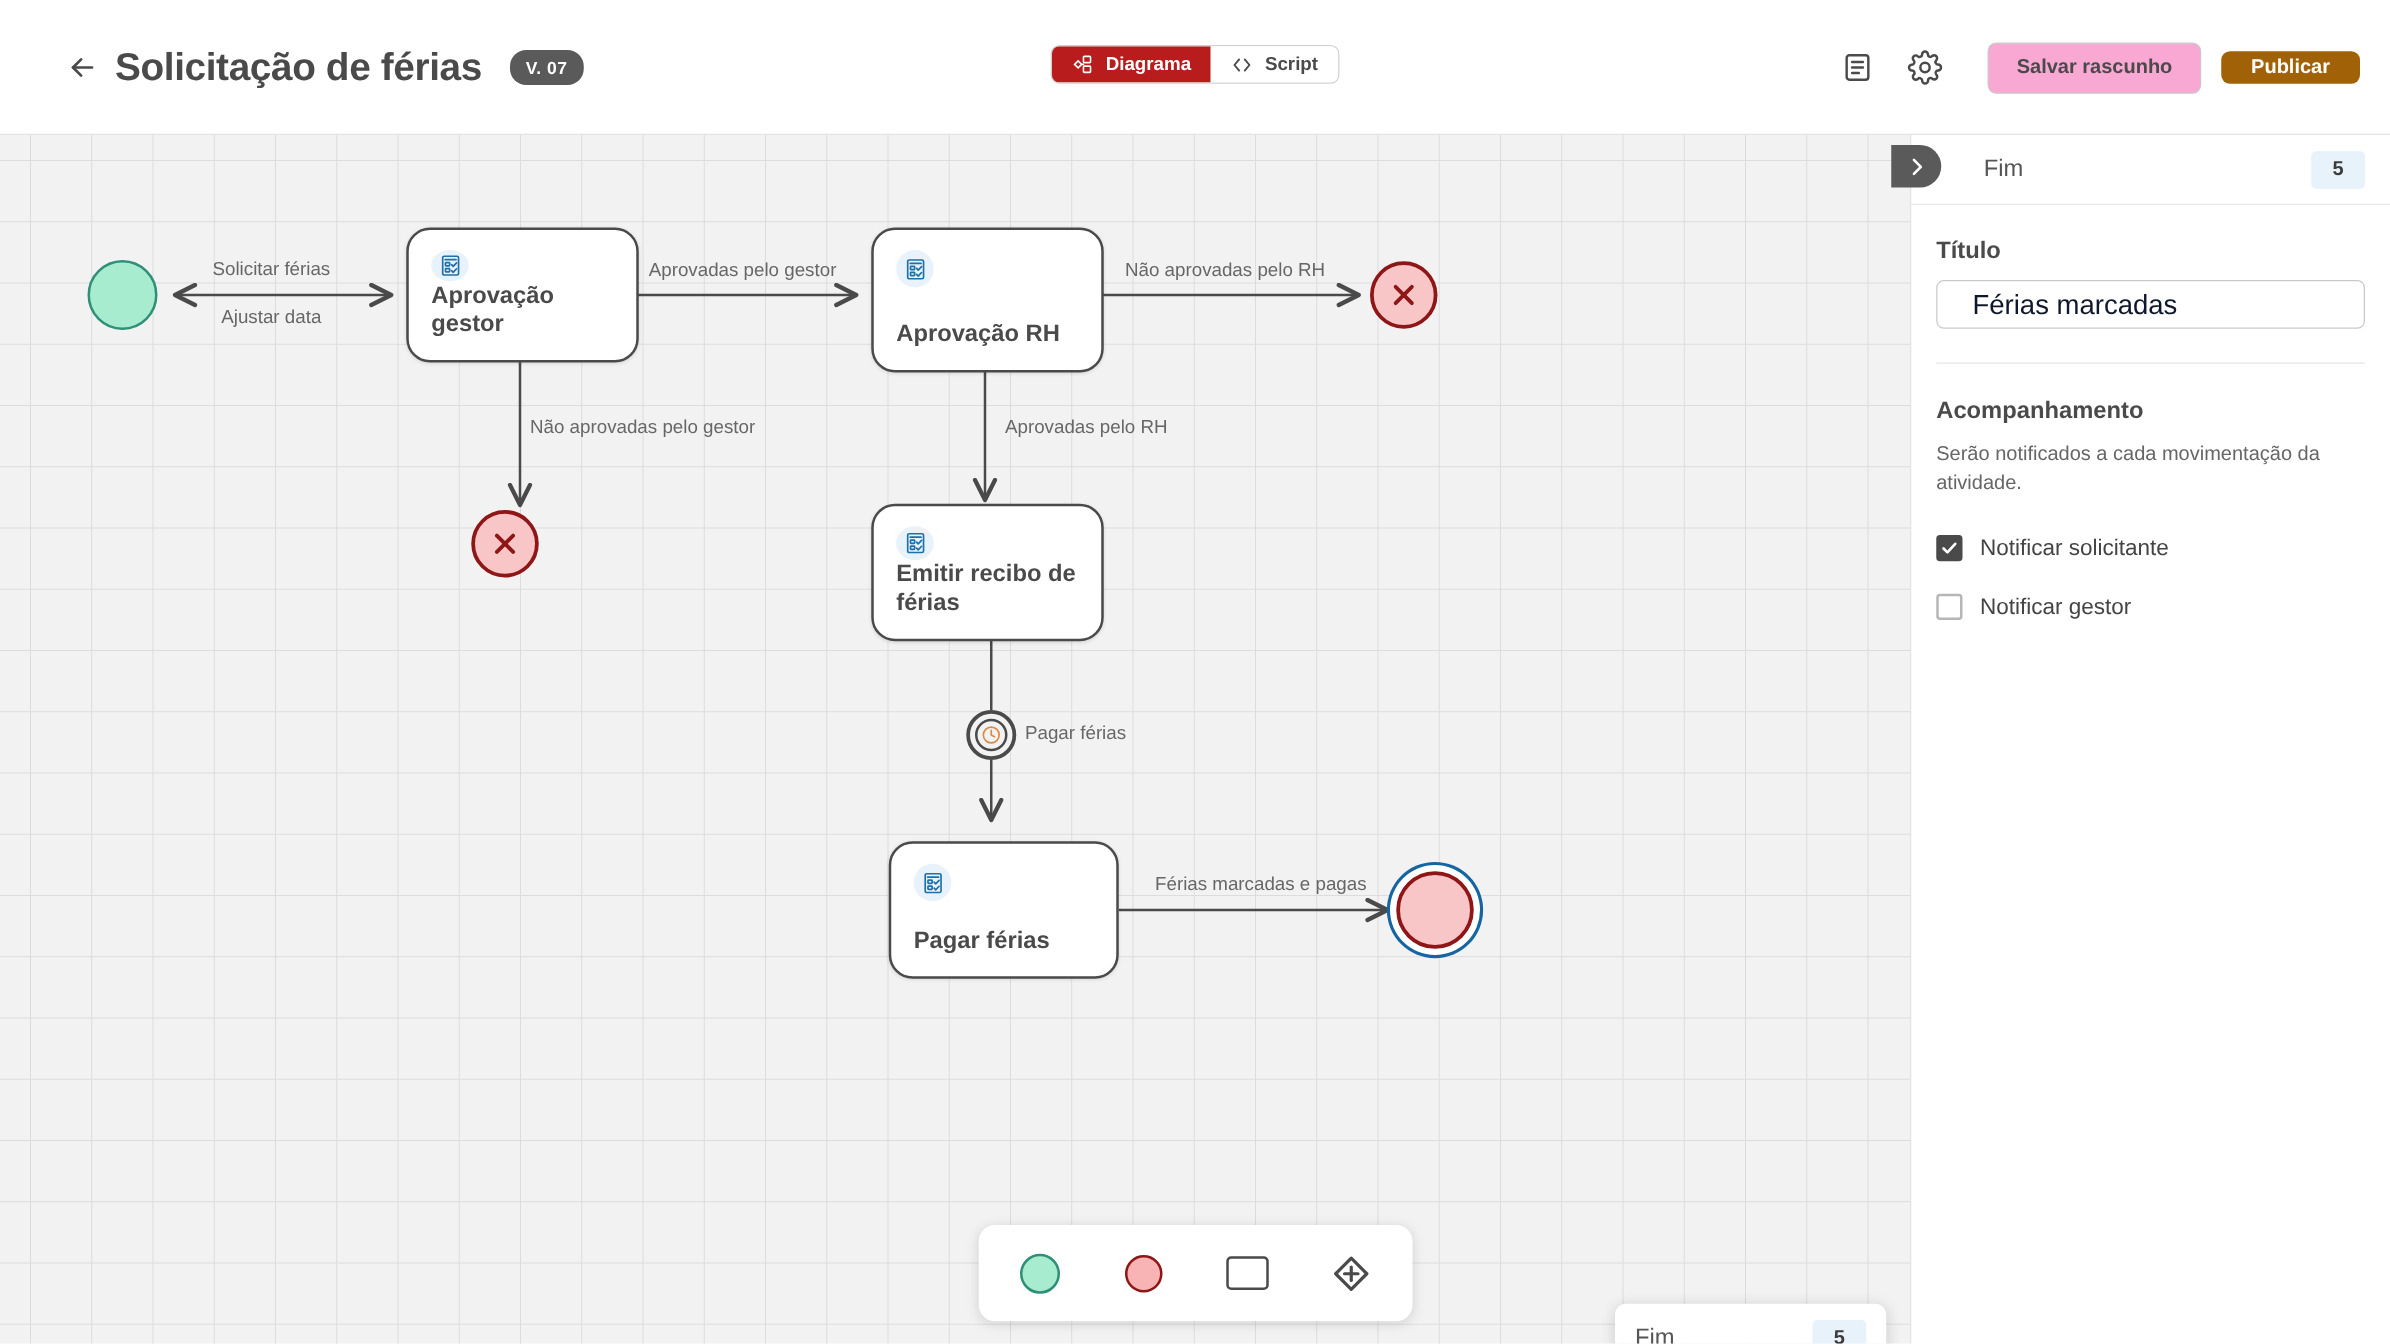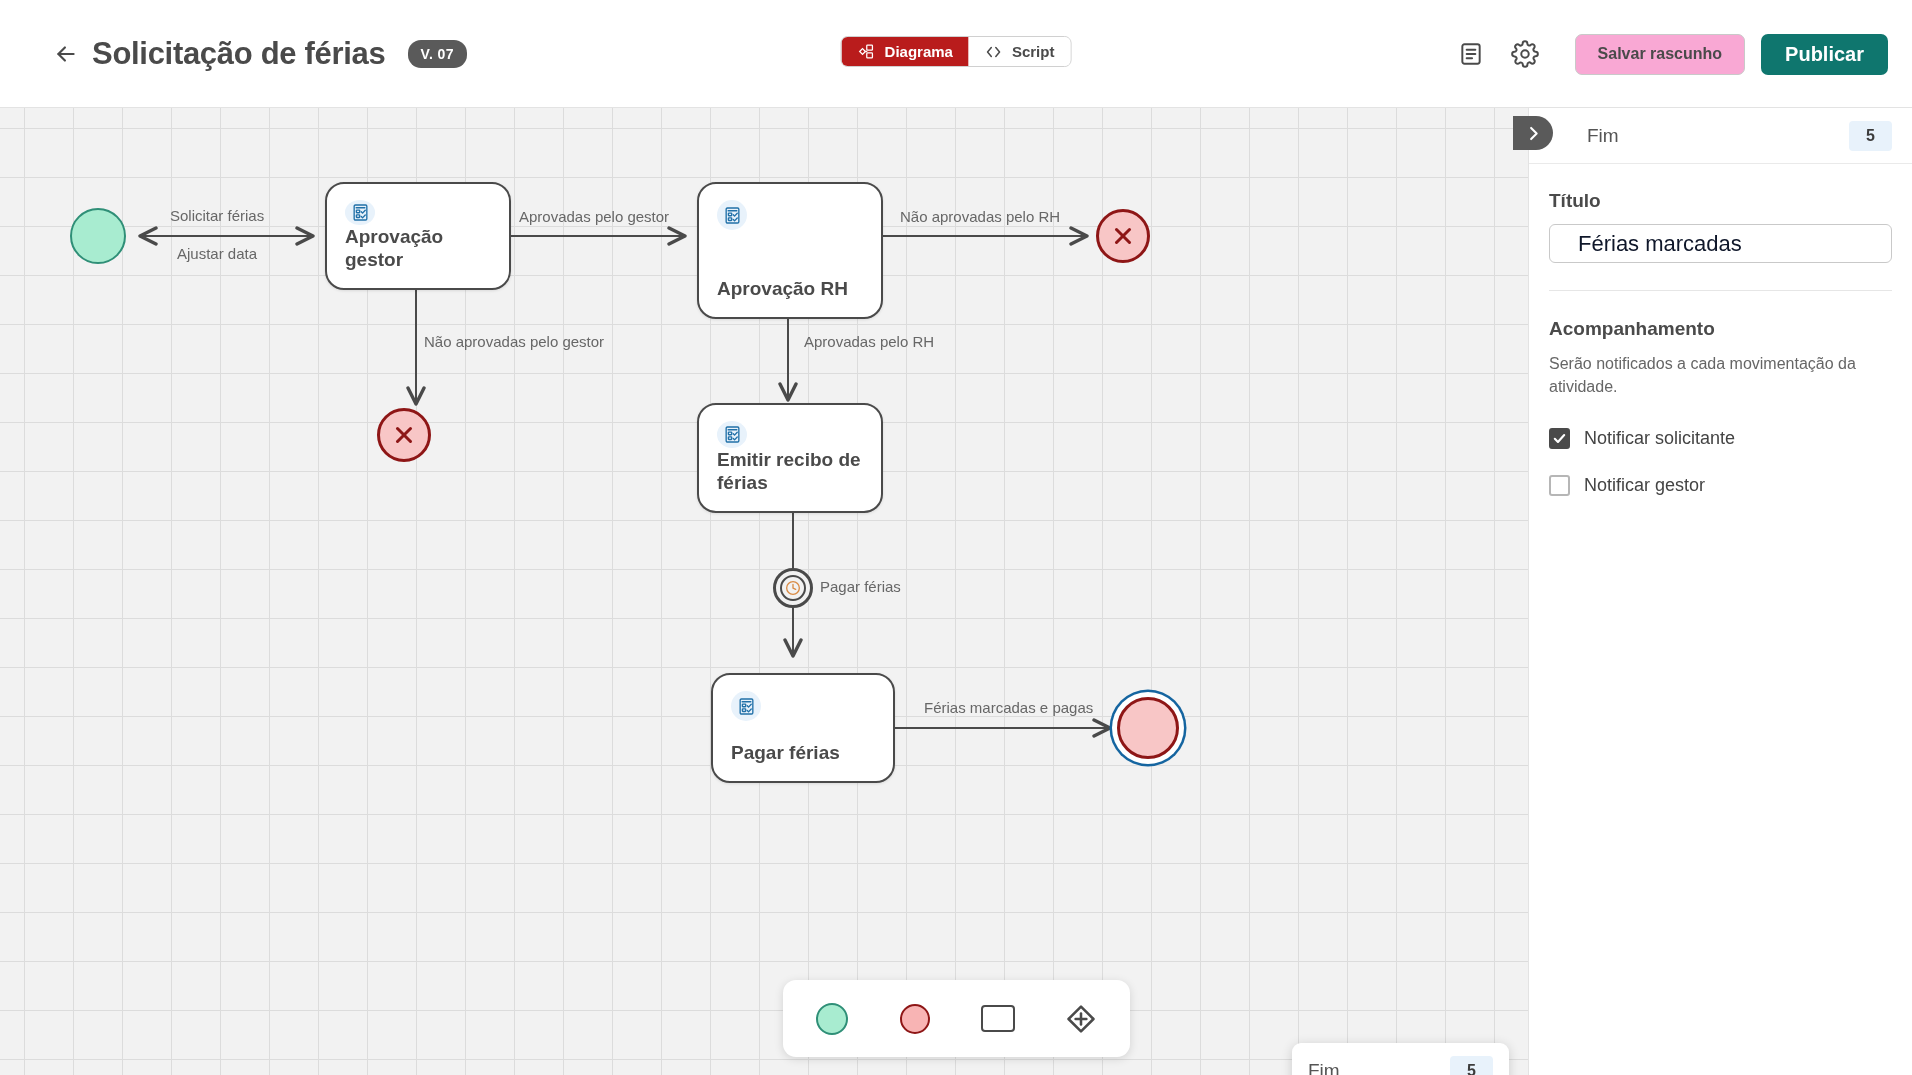--- a/index.html
+++ b/index.html
@@ -57,23 +57,23 @@
     border-radius: 6px; margin-right: 10px;
   }
   .btn-outline {
     height: 41px; padding: 0 22px; border: 1px solid #c9c9c9;
     border-radius: 7px; background: #f9a8d4; color: #4a4a4a;
     font-size: 16px; font-weight: bold; cursor: pointer;
     display: flex; align-items: center; margin-left: 18px;
     font-family: "Liberation Sans", sans-serif;
   }
   .btn-primary {
-    height: 41px; padding: 0 24px; border: none;
-    border-radius: 7px; background: #0f766e; color: #fff;
-    font-size: 20px; font-weight: bold; cursor: pointer;
+    height: 26px; padding: 0 24px; border: none;
+    border-radius: 7px; background: #a16207; color: #fff;
+    font-size: 16px; font-weight: bold; cursor: pointer;
     display: flex; align-items: center; margin-left: 16px;
     font-family: "Liberation Sans", sans-serif;
   }
 
   
   .canvas {
     position: absolute; top: 108px; left: 0;
     width: 1528px; height: 967px;
     background-color: #f2f2f2;
     background-image:
@@ -308,21 +308,21 @@
           <line x1="6.5" y1="6" x2="17.5" y2="6"></line>
           <rect x="6.8" y="9" width="4.2" height="3.3" rx="0.6"></rect>
           <path d="M13 11 l1.6 1.8 L18 9.2"></path>
           <rect x="6.8" y="15" width="4.2" height="3.3" rx="0.6"></rect>
           <path d="M13 17 l1.6 1.8 L18 15.2"></path>
         </svg>
       </div>
       <div class="node-label">Aprovação gestor</div>
     </div>
 
-    <div class="node" style="left:697px; top:74px; width:186px; height:137px;">
+    <div class="node" style="left:697px; top:74px; width:186px; height:116px;">
       <div class="node-icon">
         <svg width="19" height="19" viewBox="0 0 24 24" fill="none" stroke="#2070a8" stroke-width="1.7" stroke-linecap="round" stroke-linejoin="round">
           <rect x="4" y="2.5" width="16" height="19" rx="1.6"></rect>
           <line x1="6.5" y1="6" x2="17.5" y2="6"></line>
           <rect x="6.8" y="9" width="4.2" height="3.3" rx="0.6"></rect>
           <path d="M13 11 l1.6 1.8 L18 9.2"></path>
           <rect x="6.8" y="15" width="4.2" height="3.3" rx="0.6"></rect>
           <path d="M13 17 l1.6 1.8 L18 15.2"></path>
         </svg>
       </div>

